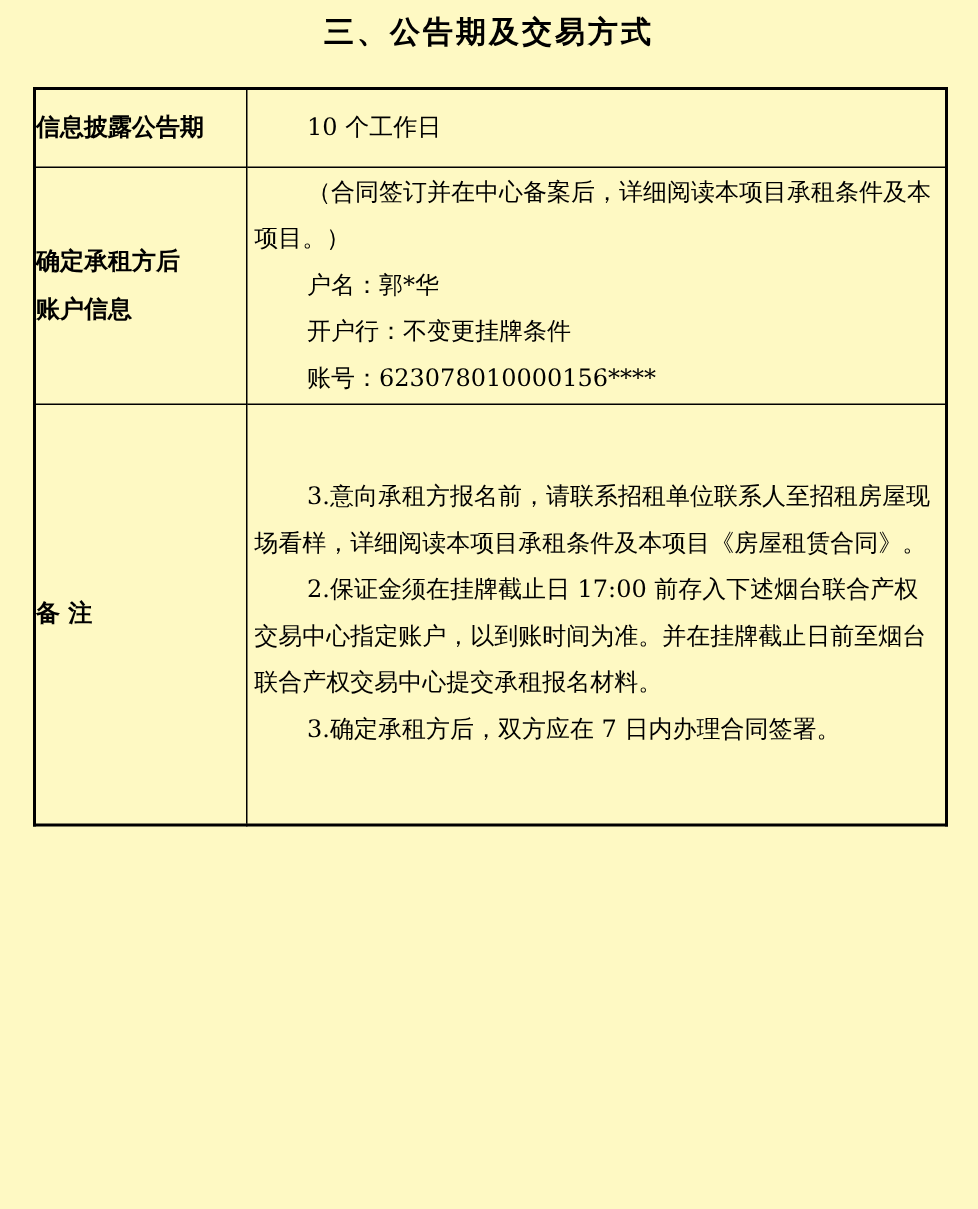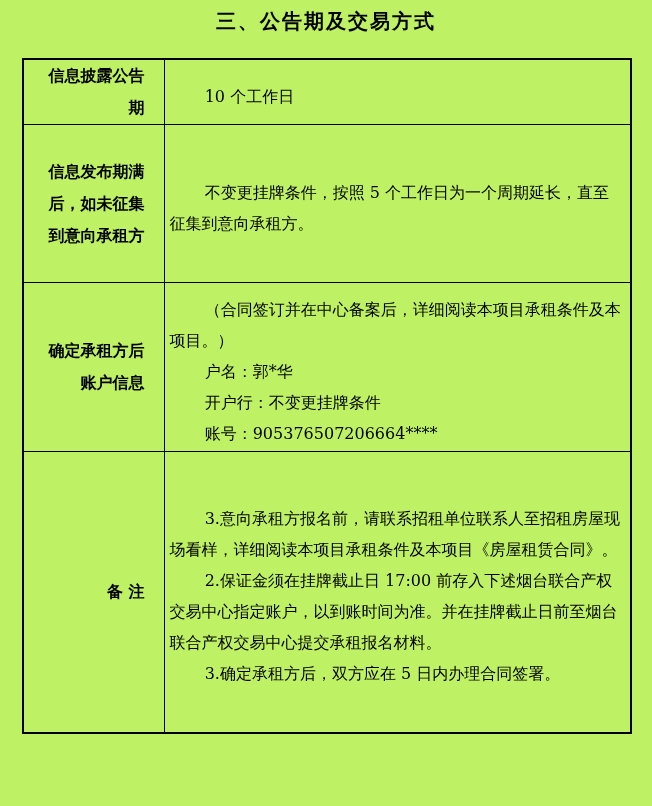--- a/index.html
+++ b/index.html
@@ -9,21 +9,21 @@
     background: #ffffff;
     width: 652px;
     height: 806px;
     overflow: hidden;
     font-family: "DejaVu Serif", "Liberation Serif", serif;
     color: #000000;
   }
   .page {
     width: 652px;
     height: 806px;
-    background: #bef264;
+    background: #fef9c3;
     position: relative;
   }
   .doc-title {
     margin: 0;
     padding-top: 8px;
     text-align: center;
     font-size: 20px;
     font-weight: bold;
     letter-spacing: 2px;
     line-height: 26px;
@@ -35,34 +35,34 @@
     width: 608px;
     margin: 24px 0 0 22px;
     border: 2px solid #000000;
   }
   td {
     border: 1px solid #000000;
     vertical-align: middle;
   }
   td.label-cell {
     width: 141px;
-    text-align: right;
+    text-align: left;
     font-weight: bold;
     font-size: 16px;
     line-height: 32px;
     white-space: pre-line;
     font-family: "DejaVu Sans", "Liberation Sans", sans-serif;
-    padding: 0 19px;
+    padding: 0 0;
     margin-left: 12px;
   }
   td.content-cell {
     width: 467px;
     font-size: 16px;
     line-height: 31px;
-    padding: 11px 8px 2px 5px;
+    padding: 0 8px 2px 5px;
   }
   td.content-cell p {
     margin: 0;
     text-indent: 2.2em;
   }
   tr.r1 { height: 52px; }
   tr.r2 { height: 158px; }
   tr.r3 { height: 81px; }
   tr.r4 { height: 156px; }
   tr.r5 { height: 281px; }
@@ -75,40 +75,34 @@
   <h1 class="doc-title">三、公告期及交易方式</h1>
 
   <table class="info-table">
     <tbody>
       <tr class="r1">
         <td class="label-cell">信息披露公告期</td>
         <td class="content-cell">
             <p>10 个工作日</p>
           </td>
       </tr>
-      <tr class="r2">
-        <td class="label-cell">信息发布期满后，如未征集到意向承租方</td>
-        <td class="content-cell">
-            <p>不变更挂牌条件，按照 5 个工作日为一个周期延长，直至征集到意向承租方。</p>
-          </td>
-      </tr>
       <tr class="r4">
         <td class="label-cell">确定承租方后
 账户信息</td>
         <td class="content-cell">
             <p>（合同签订并在中心备案后，详细阅读本项目承租条件及本项目。）</p>
             <p>户名：郭*华</p>
             <p>开户行：不变更挂牌条件</p>
-            <p>账号：905376507206664****</p>
+            <p>账号：623078010000156****</p>
           </td>
       </tr>
       <tr class="r5">
         <td class="label-cell">备 注</td>
         <td class="content-cell">
             <p>3.意向承租方报名前，请联系招租单位联系人至招租房屋现场看样，详细阅读本项目承租条件及本项目《房屋租赁合同》。</p>
             <p>2.保证金须在挂牌截止日 17:00 前存入下述烟台联合产权交易中心指定账户，以到账时间为准。并在挂牌截止日前至烟台联合产权交易中心提交承租报名材料。</p>
-            <p>3.确定承租方后，双方应在 5 日内办理合同签署。</p>
+            <p>3.确定承租方后，双方应在 7 日内办理合同签署。</p>
           </td>
       </tr>
     </tbody>
   </table>
 
 </div>
 
 </body></html>

